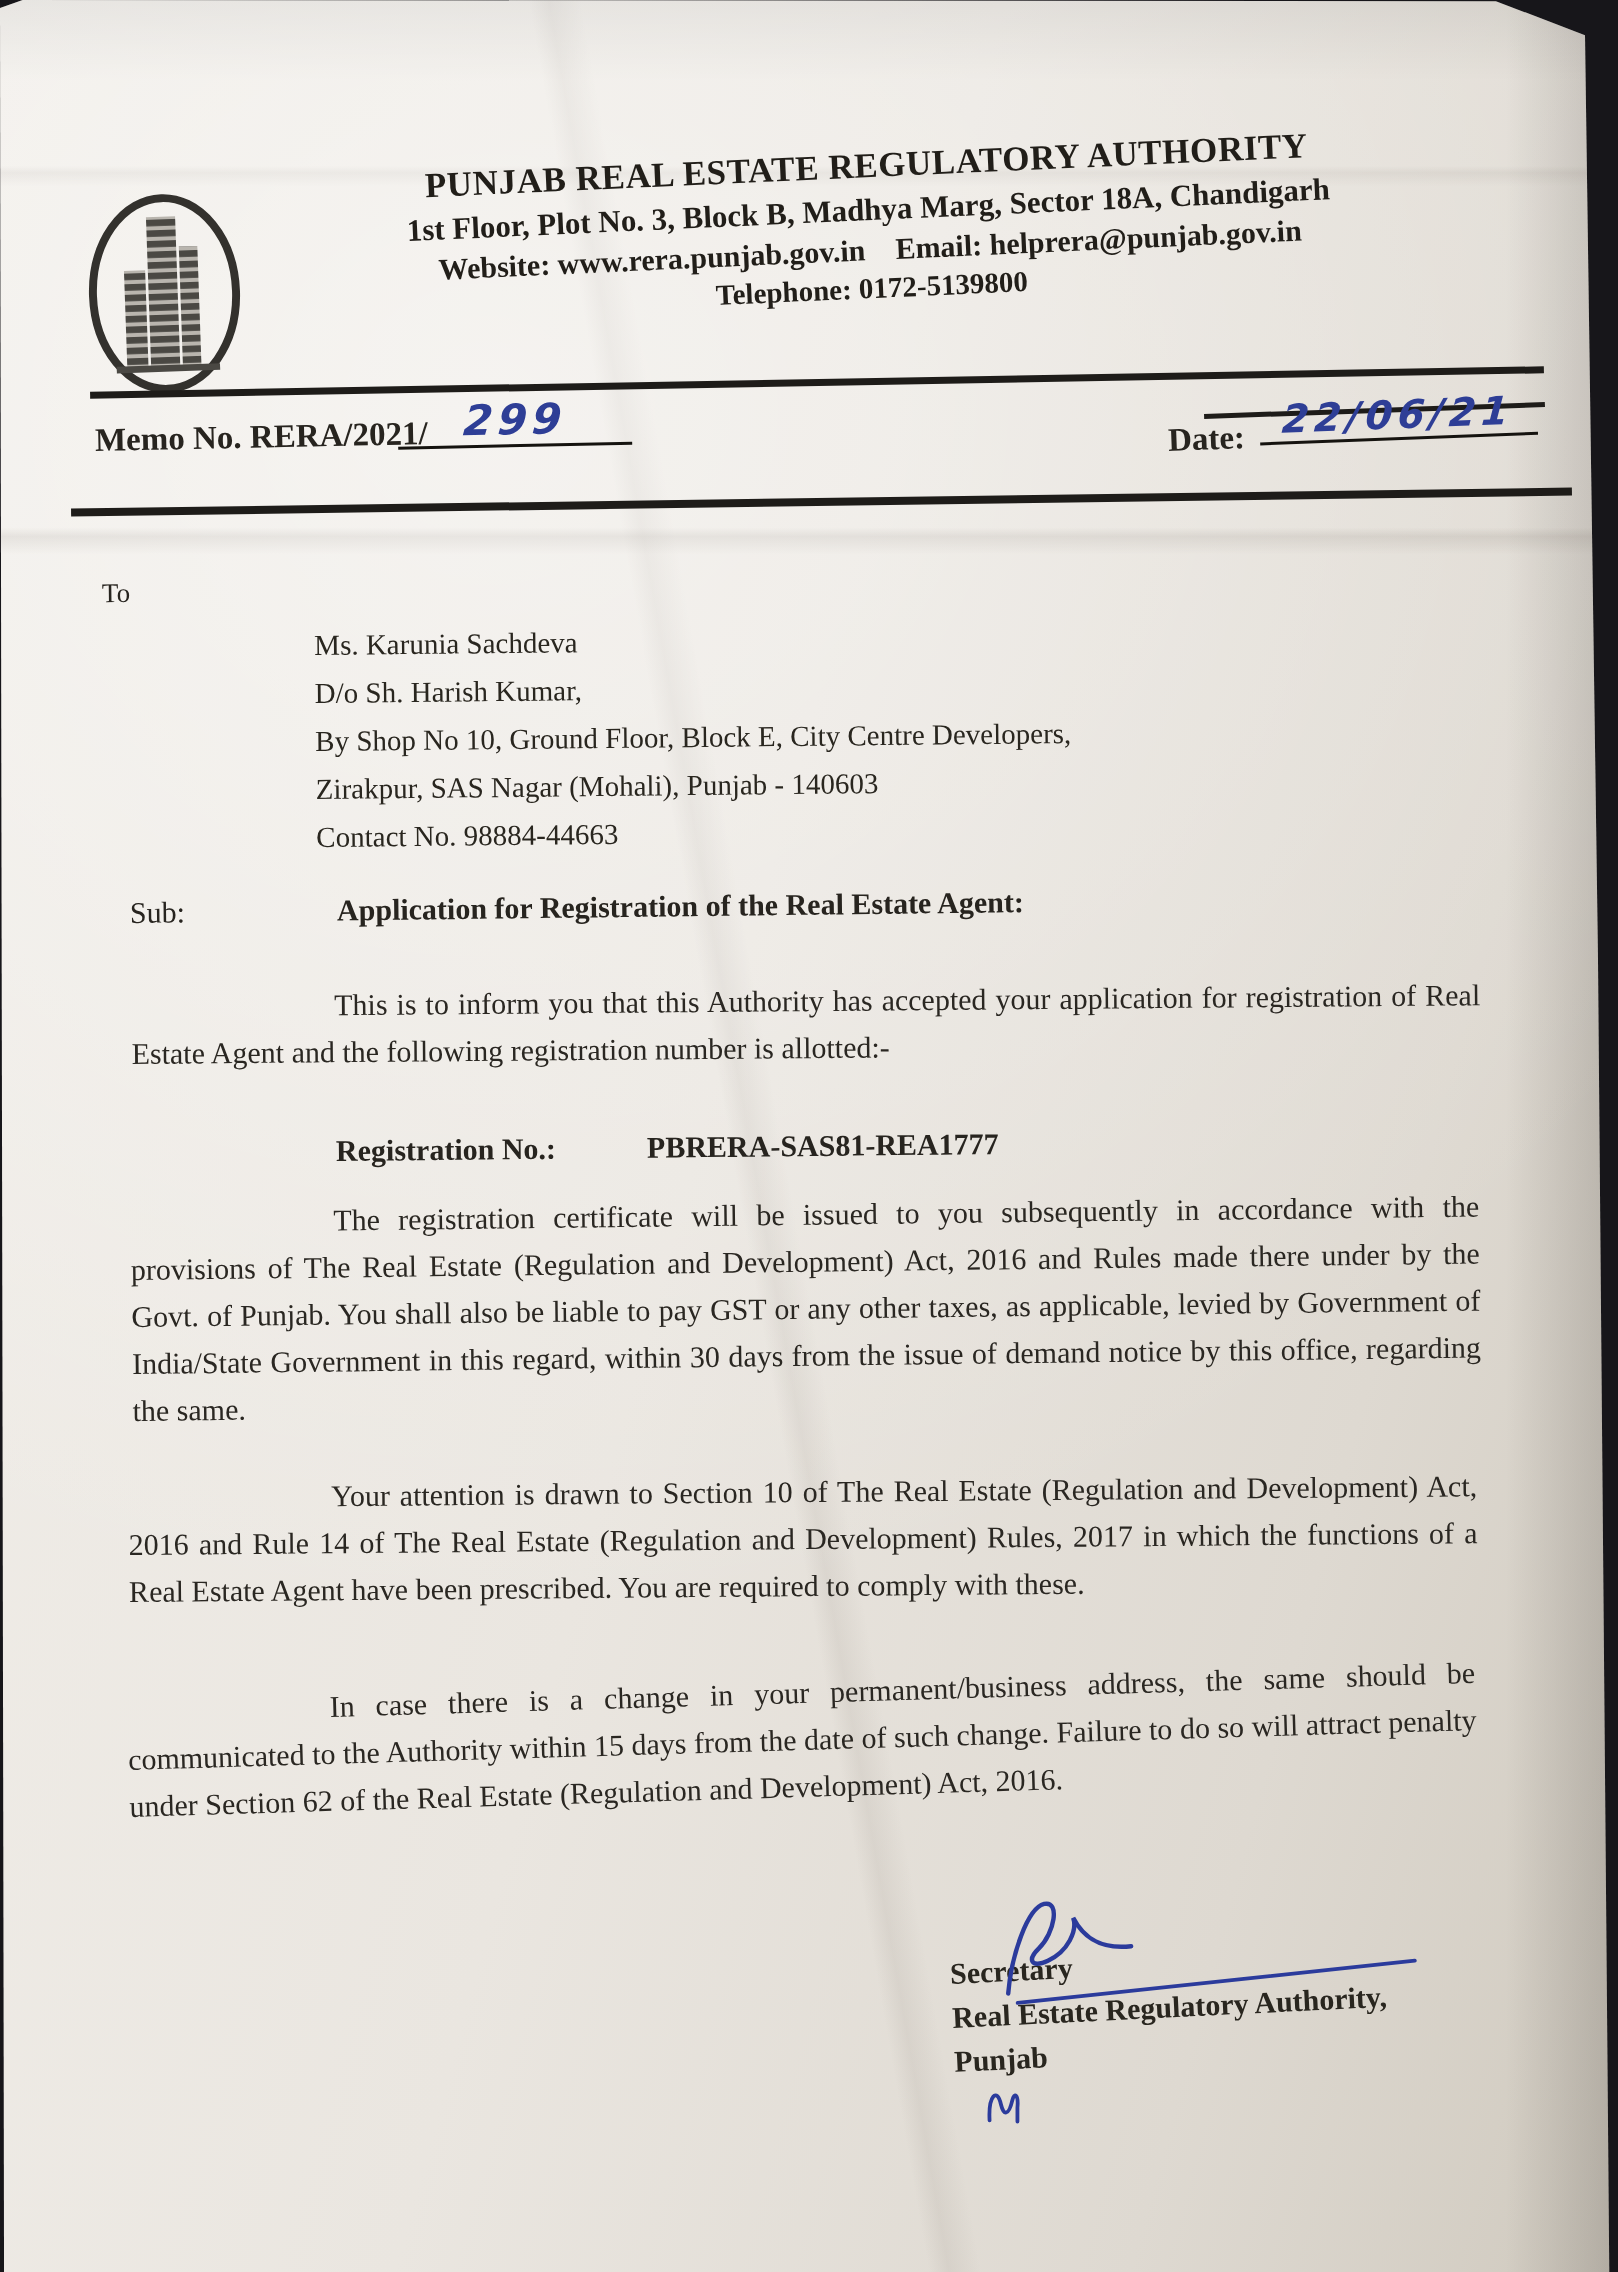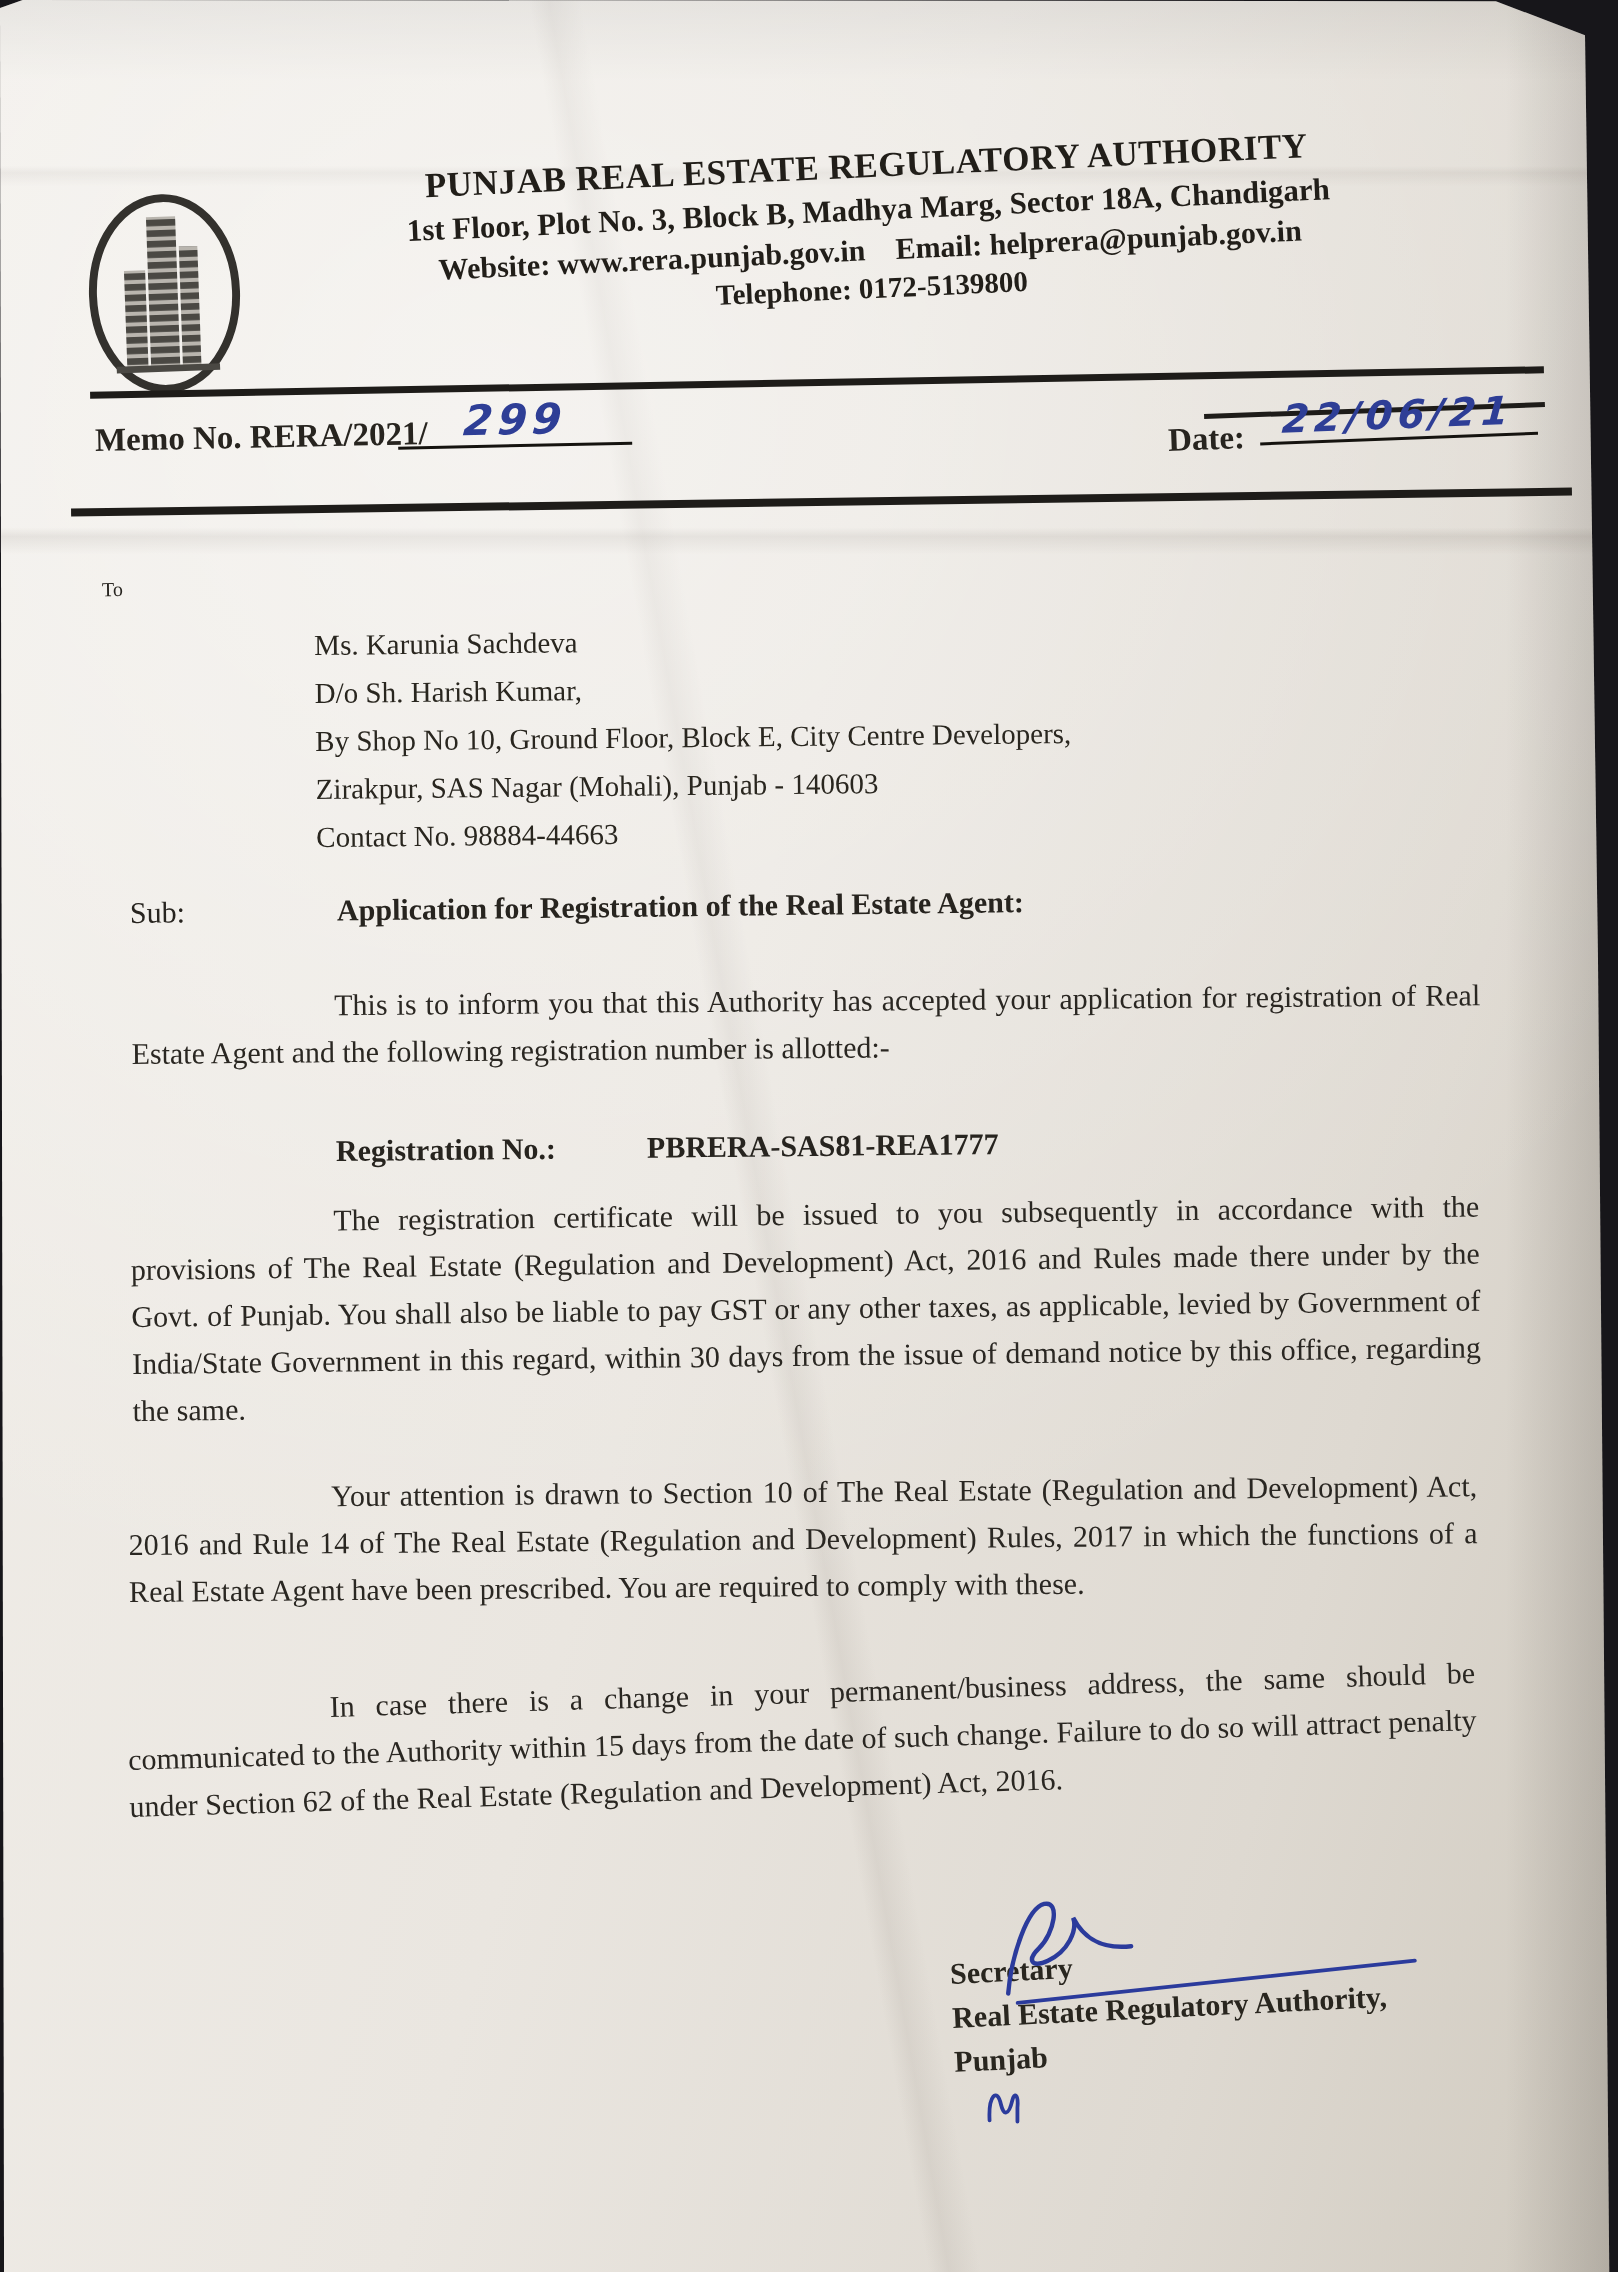--- a/index.html
+++ b/index.html
@@ -82,21 +82,21 @@
   <div class="abs rule" style="left:71px;top:498px;width:1501px;height:8.2px;transform:rotate(-0.8deg);"></div>
 
   <div class="abs ink" style="left:95px;top:422px;font-size:33px;font-weight:bold;transform:rotate(-1.2deg);transform-origin:left center;">
     <span>Memo No. RERA/2021/</span><span class="abs" style="left:303px;top:-17.7px;width:234px;border-bottom:3.2px solid #15130f;text-align:center;"><span class="hand" style="font-size:42px;">299</span></span>
   </div>
 
   <div class="abs ink" style="left:1168px;top:422px;font-size:33px;font-weight:bold;transform:rotate(-2.2deg);transform-origin:left center;">
     <span>Date:</span><span class="abs" style="left:92px;top:-21.5px;width:278px;border-bottom:3.2px solid #15130f;text-align:center;"><span class="hand" style="font-size:39px;">22/06/21</span></span>
   </div>
 
-  <div class="abs ink" style="left:102px;top:578px;font-size:20px;transform:rotate(-0.8deg);">To</div>
+  <div class="abs ink" style="left:102px;top:578px;font-size:27px;transform:rotate(-0.8deg);">To</div>
   <div class="abs recipient" style="left:314px;top:621px;transform:rotate(-0.6deg);transform-origin:left top;">
     <div>Ms. Karunia Sachdeva</div>
     <div>D/o Sh. Harish Kumar,</div>
     <div>By Shop No 10, Ground Floor, Block E, City Centre Developers,</div>
     <div>Zirakpur, SAS Nagar (Mohali), Punjab - 140603</div>
     <div>Contact No. 98884-44663</div>
   </div>
 
   <div class="abs ink" style="left:130px;top:896px;font-size:30px;transform:rotate(-0.7deg);transform-origin:left center;">
     <span style="display:inline-block;width:207px;">Sub:</span><span class="b">Application for Registration of the Real Estate Agent:</span>

